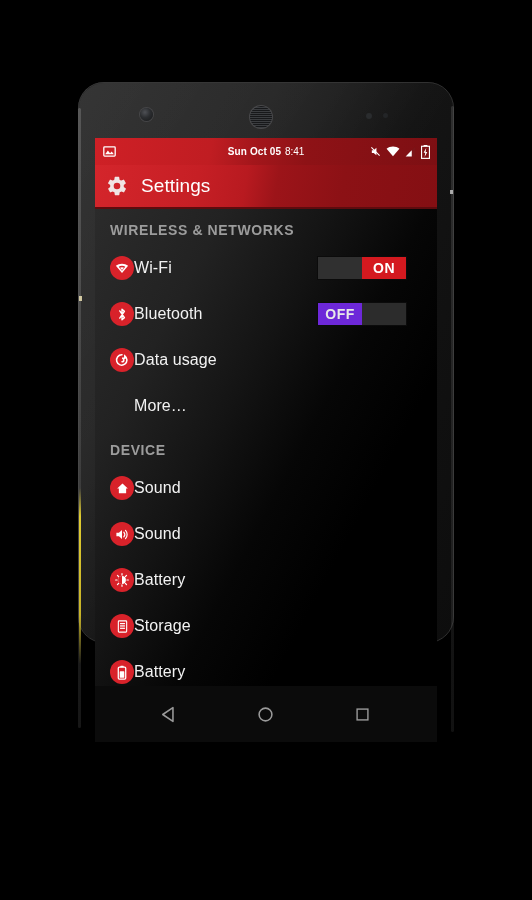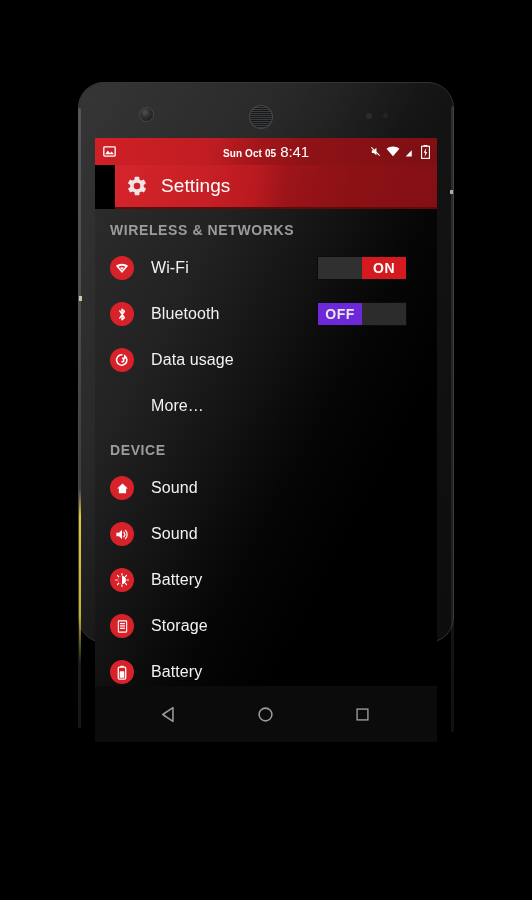--- a/index.html
+++ b/index.html
@@ -169,21 +169,21 @@
     pointer-events: none;
   }
   .sb-date {
     color: #ffffff;
     font-size: 10px;
     font-weight: bold;
     letter-spacing: 0.1px;
   }
   .sb-time {
     color: #ffffff;
-    font-size: 15px;
+    font-size: 10px;
     letter-spacing: -0.1px;
   }
   .sb-right {
     margin-left: auto;
     display: flex;
     align-items: center;
     gap: 5px;
     z-index: 2;
   }
 
@@ -196,21 +196,20 @@
         #c61f25 30%,
         #b81a20 44%,
         #9c1419 53%,
         #8c1115 72%,
         #840f13 100%);
     display: flex;
     align-items: center;
     padding-left: 11px;
     gap: 13px;
     border-bottom: 2px solid #5e0b0e;
-    margin-left: 20px;
   }
   #action-bar-title {
     color: #ffffff;
     font-size: 19px;
     letter-spacing: 0.1px;
   }
 
   
   #settings-list {
     position: relative;
@@ -245,21 +244,20 @@
     width: 24px; height: 24px;
     border-radius: 50%;
     background: #d8222a;
     display: flex;
     align-items: center;
     justify-content: center;
     flex: 0 0 auto;
   }
   .row-icon.blank { background: transparent; }
   .row-label {
-    margin-left: 17px;
     color: #f2f2f2;
     font-size: 16px;
     letter-spacing: 0.1px;
   }
 
   
   .toggle {
     position: absolute;
     right: 31px;
     width: 88px;

